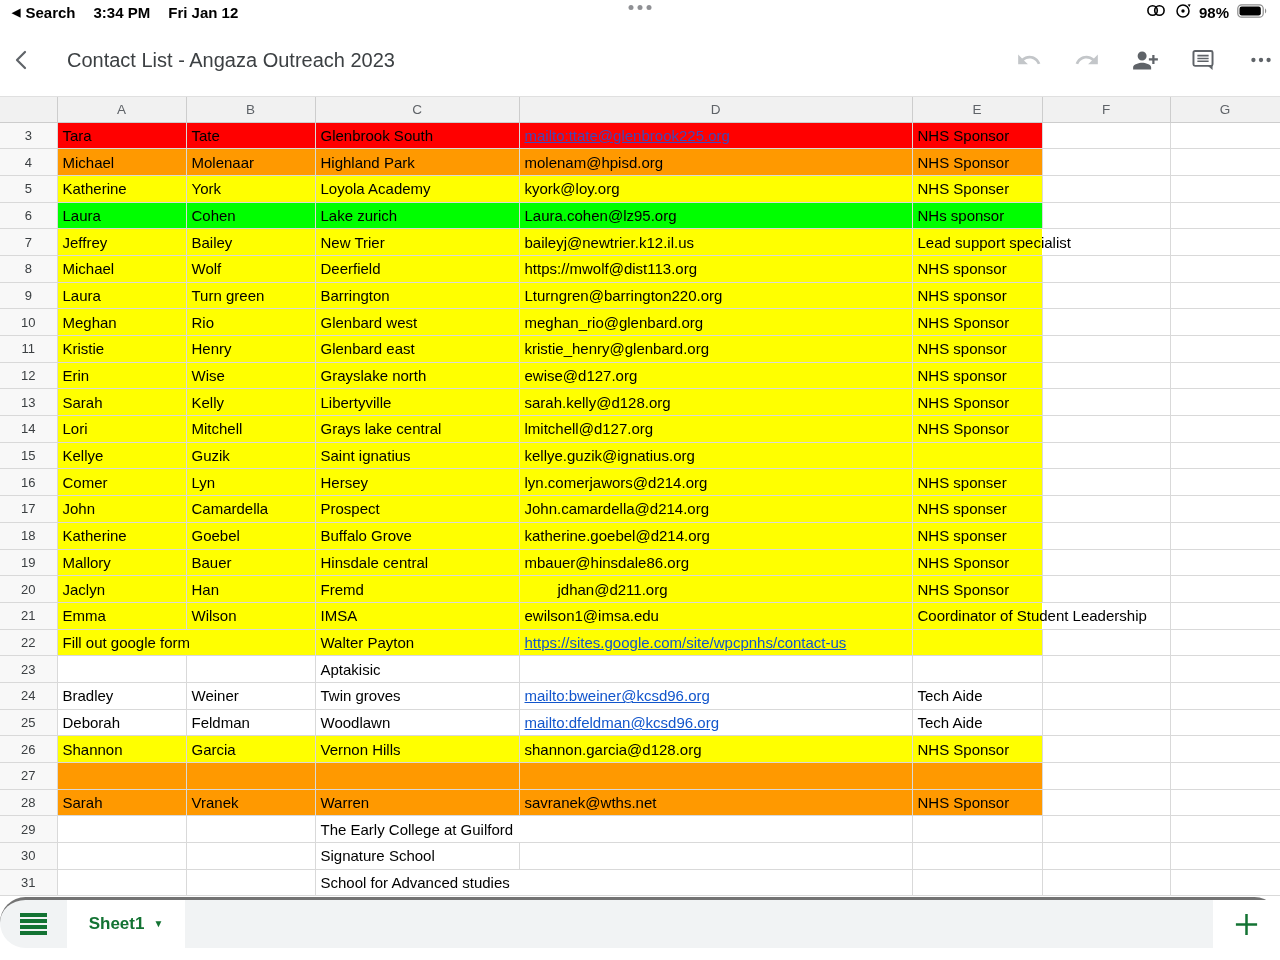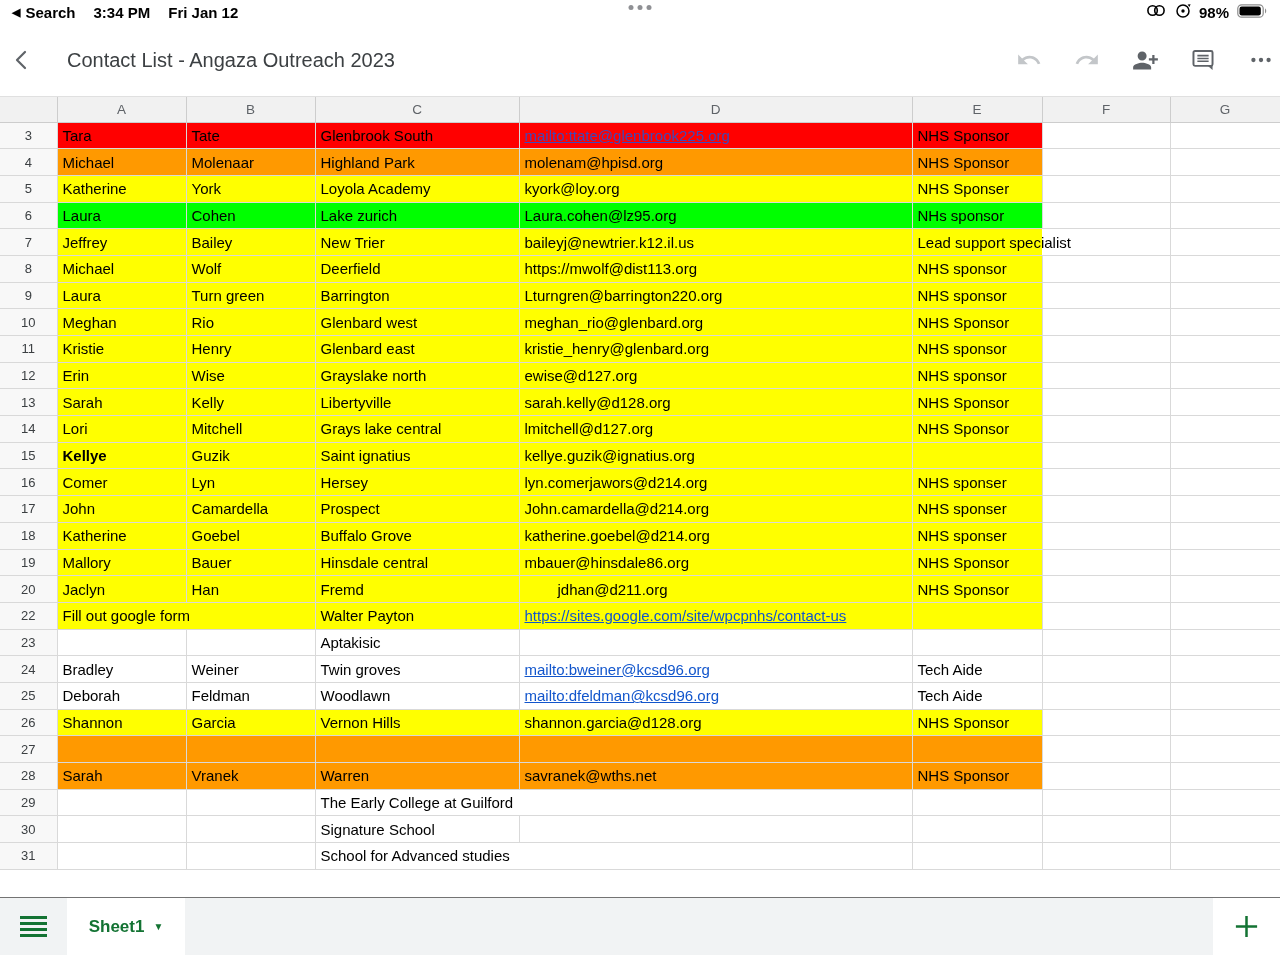--- a/index.html
+++ b/index.html
@@ -33,22 +33,22 @@
   tr.colrow td { height:25px; background:#f1f1f1; text-align:center; padding:0;
     color:#5f6368; font-size:13.5px; border-color:#cdcdcd; }
   td.rownum { background:#f8f8f8; text-align:center; padding:0;
     color:#3c4043; font-size:13px; }
   .ct { position:relative; z-index:2; }
   .link { color:var(--link,#1155cc); text-decoration:underline; }
   .link.visited { color:var(--linkv,#4048b8); }
   td.no-r { border-right:none; }
 
   
-  .sheetbar { height:58px; background:#f1f3f4; border-top:1px solid #737373;
-    display:flex; align-items:stretch; position:relative; }
+  .sheetbar { height:51px; background:#f1f3f4; border-top:3px solid #737373;
+    display:flex; align-items:stretch; position:relative;border-radius:31px; }
   .allsheets { width:67px; display:flex; align-items:center; justify-content:center; }
   .hamburger i { display:block; width:27px; height:3.5px; margin:2.6px 0;
     background:var(--green,#137333); }
   .sheet-tab { width:118px; background:#fff; display:flex; align-items:center;
     justify-content:center; gap:9px; color:var(--green,#137333);
     font-weight:700; font-size:17px; }
   .caret { font-size:10px; line-height:1; }
   .addsheet { position:absolute; right:0; top:0; bottom:0; width:67px; background:#fff;
     display:flex; align-items:center; justify-content:center; }
 </style>
@@ -278,21 +278,21 @@
           <td style="background: rgb(255, 255, 0);"><span class="ct">Lori</span></td>
           <td style="background: rgb(255, 255, 0);"><span class="ct">Mitchell</span></td>
           <td style="background: rgb(255, 255, 0);"><span class="ct">Grays lake central</span></td>
           <td style="background: rgb(255, 255, 0);"><span class="ct">lmitchell@d127.org</span></td>
           <td style="background: rgb(255, 255, 0);"><span class="ct">NHS Sponsor</span></td>
           <td></td>
           <td></td>
         </tr>
         <tr>
           <td class="rownum">15</td>
-          <td style="background: rgb(255, 255, 0); font-weight: bold;"><span class="ct">Kellye</span></td>
+          <td style="background: rgb(255, 255, 0);"><span class="ct">Kellye</span></td>
           <td style="background: rgb(255, 255, 0);"><span class="ct">Guzik</span></td>
           <td style="background: rgb(255, 255, 0);"><span class="ct">Saint ignatius</span></td>
           <td style="background: rgb(255, 255, 0);"><span class="ct">kellye.guzik@ignatius.org</span></td>
           <td style="background: rgb(255, 255, 0);"></td>
           <td></td>
           <td></td>
         </tr>
         <tr>
           <td class="rownum">16</td>
           <td style="background: rgb(255, 255, 0);"><span class="ct">Comer</span></td>
@@ -333,20 +333,30 @@
           <td></td>
           <td></td>
         </tr>
         <tr>
           <td class="rownum">20</td>
           <td style="background: rgb(255, 255, 0);"><span class="ct">Jaclyn</span></td>
           <td style="background: rgb(255, 255, 0);"><span class="ct">Han</span></td>
           <td style="background: rgb(255, 255, 0);"><span class="ct">Fremd</span></td>
           <td style="background: rgb(255, 255, 0); padding-left: 38px;"><span class="ct">jdhan@d211.org</span></td>
           <td style="background: rgb(255, 255, 0);"><span class="ct">NHS Sponsor</span></td>
+          <td></td>
+          <td></td>
+        </tr>
+        <tr>
+          <td class="rownum">21</td>
+          <td style="background: rgb(255, 255, 0);"><span class="ct">Emma</span></td>
+          <td style="background: rgb(255, 255, 0);"><span class="ct">Wilson</span></td>
+          <td style="background: rgb(255, 255, 0);"><span class="ct">IMSA</span></td>
+          <td style="background: rgb(255, 255, 0);"><span class="ct">ewilson1@imsa.edu</span></td>
+          <td class="no-r" style="background: rgb(255, 255, 0);"><span class="ct">Coordinator of Student Leadership</span></td>
           <td></td>
           <td></td>
         </tr>
         <tr>
           <td class="rownum">22</td>
           <td class="no-r" style="background: rgb(255, 255, 0);"><span class="ct">Fill out google form</span></td>
           <td style="background: rgb(255, 255, 0);"></td>
           <td style="background: rgb(255, 255, 0);"><span class="ct">Walter Payton</span></td>
           <td style="background: rgb(255, 255, 0);"><span class="ct link">https://sites.google.com/site/wpcpnhs/contact-us</span></td>
           <td style="background: rgb(255, 255, 0);"></td>

